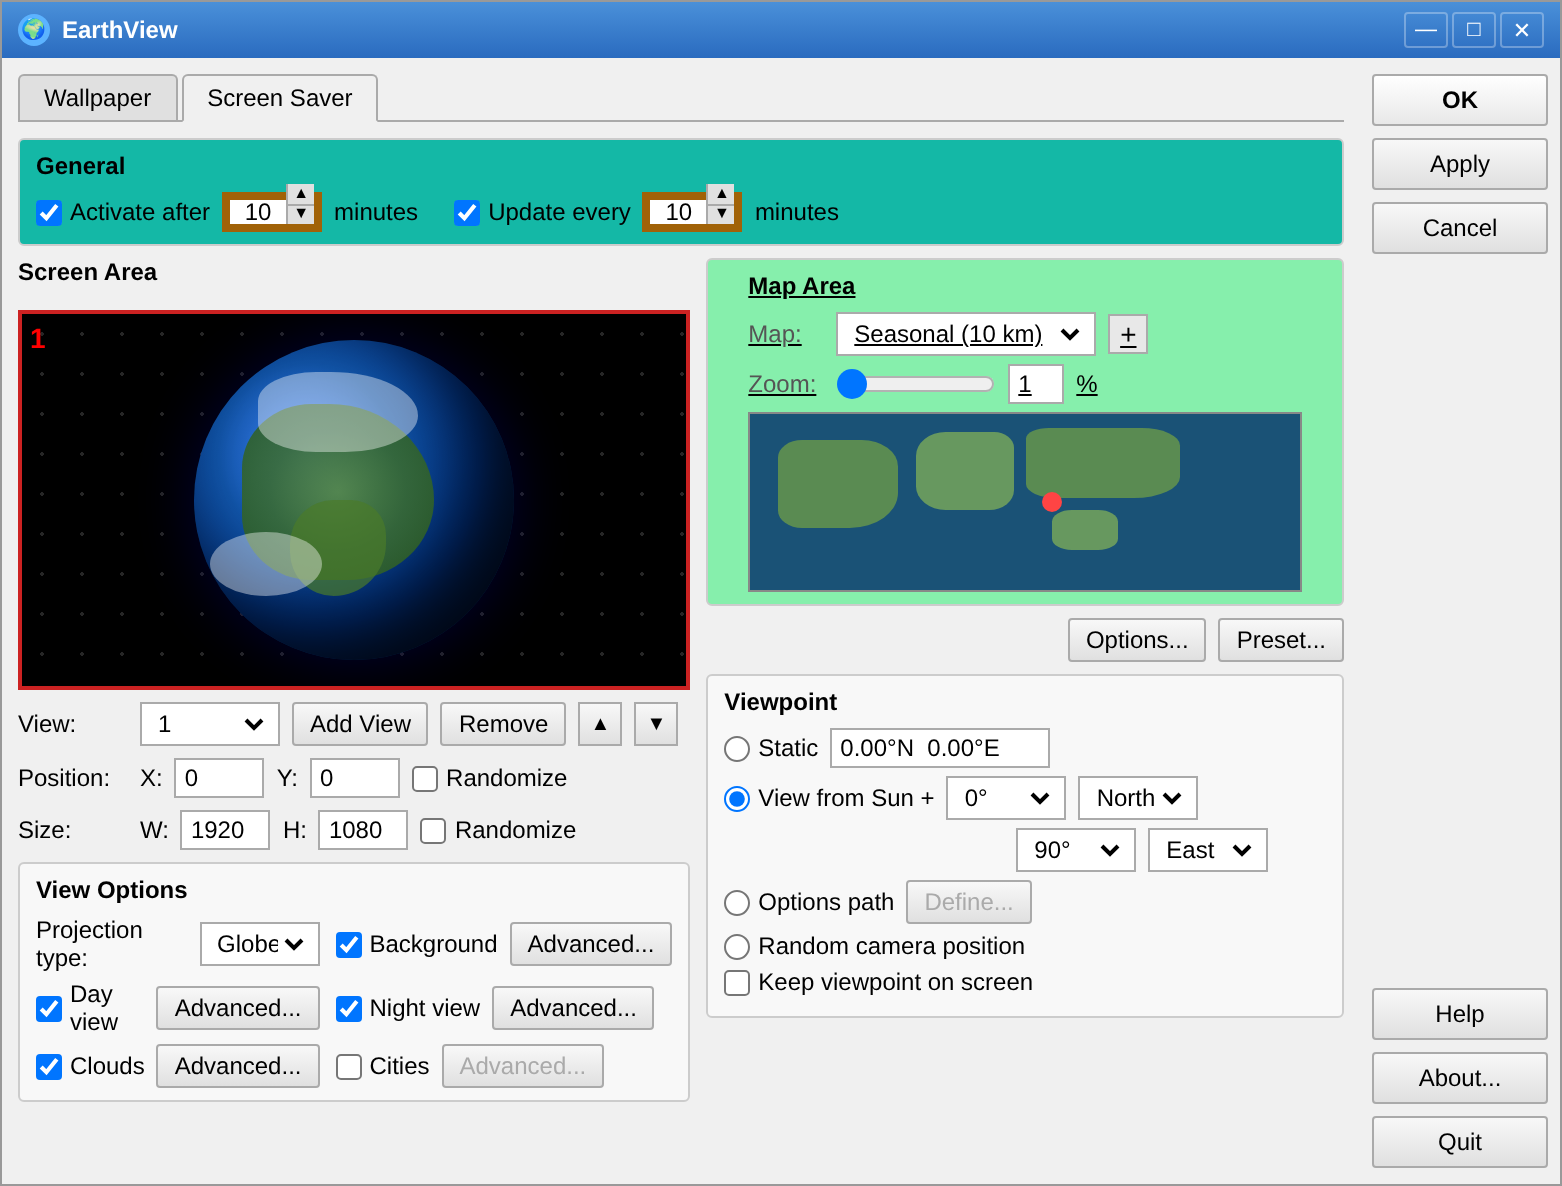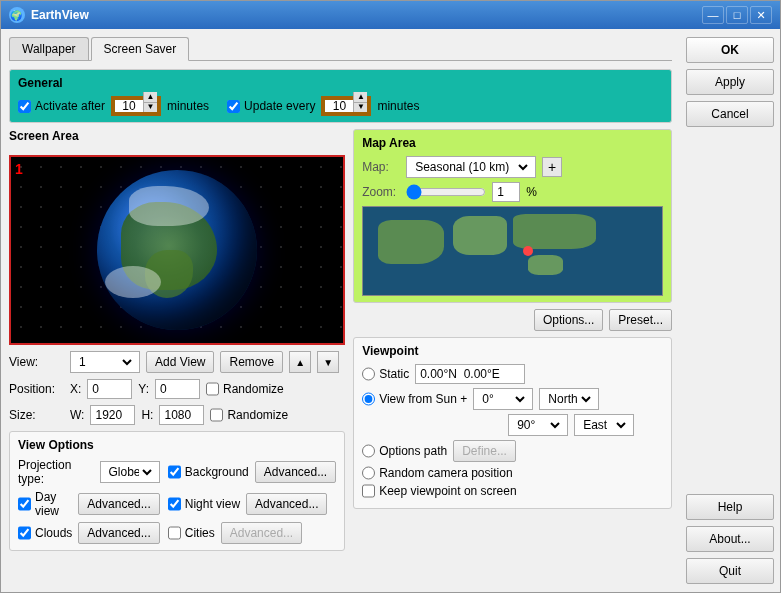--- a/index.html
+++ b/index.html
@@ -295,20 +295,21 @@
     .text-input {
       height: 20px;
       border: 1px solid #aaa;
       background: white;
       padding: 0 4px;
       font-size: 12px;
       outline: none;
     }
     .checkbox-label {
       display: flex;
+      align-items: center;
       gap: 4px;
       cursor: pointer;
     }
     .view-options {
       border: 1px solid #ccc;
       border-radius: 3px;
       padding: 6px 8px;
       background: #f8f8f8;
     }
     .view-options-title {
@@ -321,22 +322,23 @@
       gap: 4px 8px;
     }
     .vo-row {
       display: flex;
       align-items: center;
       gap: 6px;
     }
     .map-area-section {
       border: 1px solid #ccc;
       border-radius: 3px;
-      padding: 6px 8px;
-      background: #bef264;
+      padding: 6px 20px;
+      background: #86efac;
+      text-decoration: underline;
     }
     .map-row {
       display: flex;
       align-items: center;
       gap: 6px;
       margin-bottom: 4px;
     }
     .map-row-label { min-width: 38px; color: #555; }
     input[type="range"] {
       width: 80px;

